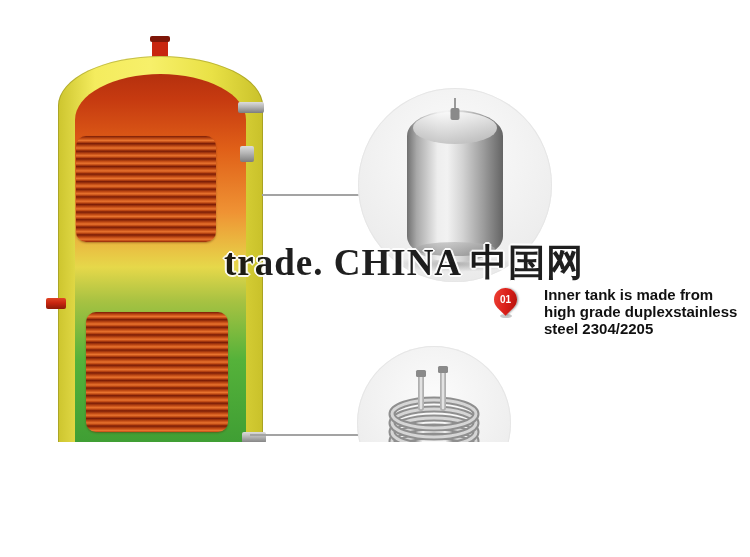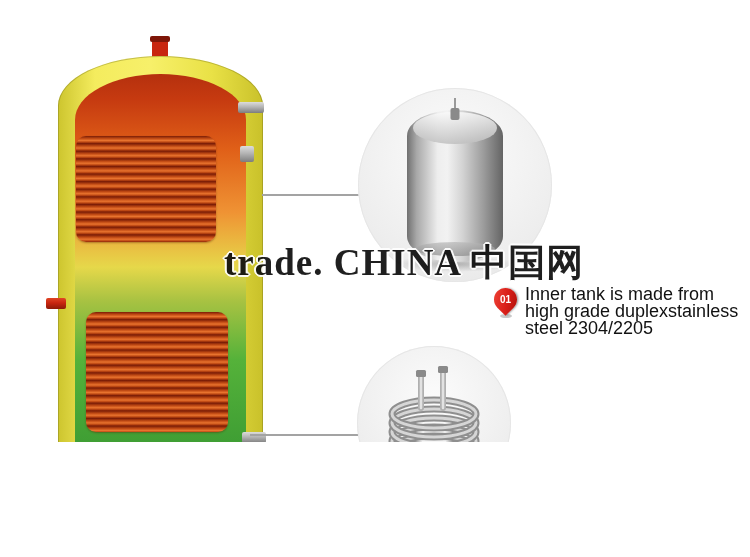--- a/index.html
+++ b/index.html
@@ -77,21 +77,21 @@
   
   .annotation { position:absolute; display:flex; gap:8px; z-index:5; }
   .annotation-1 { left:494px; top:286px; width:252px; }
   .annotation-2 { left:499px; top:468px; width:248px; }
   .pin-wrap { flex:0 0 auto; display:flex; flex-direction:column; align-items:center; padding-top:2px; }
   .pin { width:23px; height:23px; background:linear-gradient(145deg,#f0463a,var(--pin-red) 55%,#a80f08);
     border-radius:50% 50% 50% 0; transform:rotate(-45deg);
     display:flex; align-items:center; justify-content:center; box-shadow:1px 1px 2px rgba(0,0,0,.35); }
   .pin span { transform:rotate(45deg); color:#fff; font-size:10px; font-weight:700; }
   .pin-shadow { width:12px; height:4px; border-radius:50%; background:#c9c9c9; margin-top:3px; }
-  .annotation-text { font-size:18px; font-weight:400; color:var(--text-dark); line-height:17px; }
+  .annotation-text { font-size:15px; font-weight:700; color:var(--text-dark); line-height:17px;margin-left:19px; }
 </style>
 </head>
 <body>
 
 <div class="canvas">
 
   <div class="tank">
     <div class="pipe top-pipe"></div>
     <div class="tank-shell"></div>
     <div class="tank-inner"></div>

